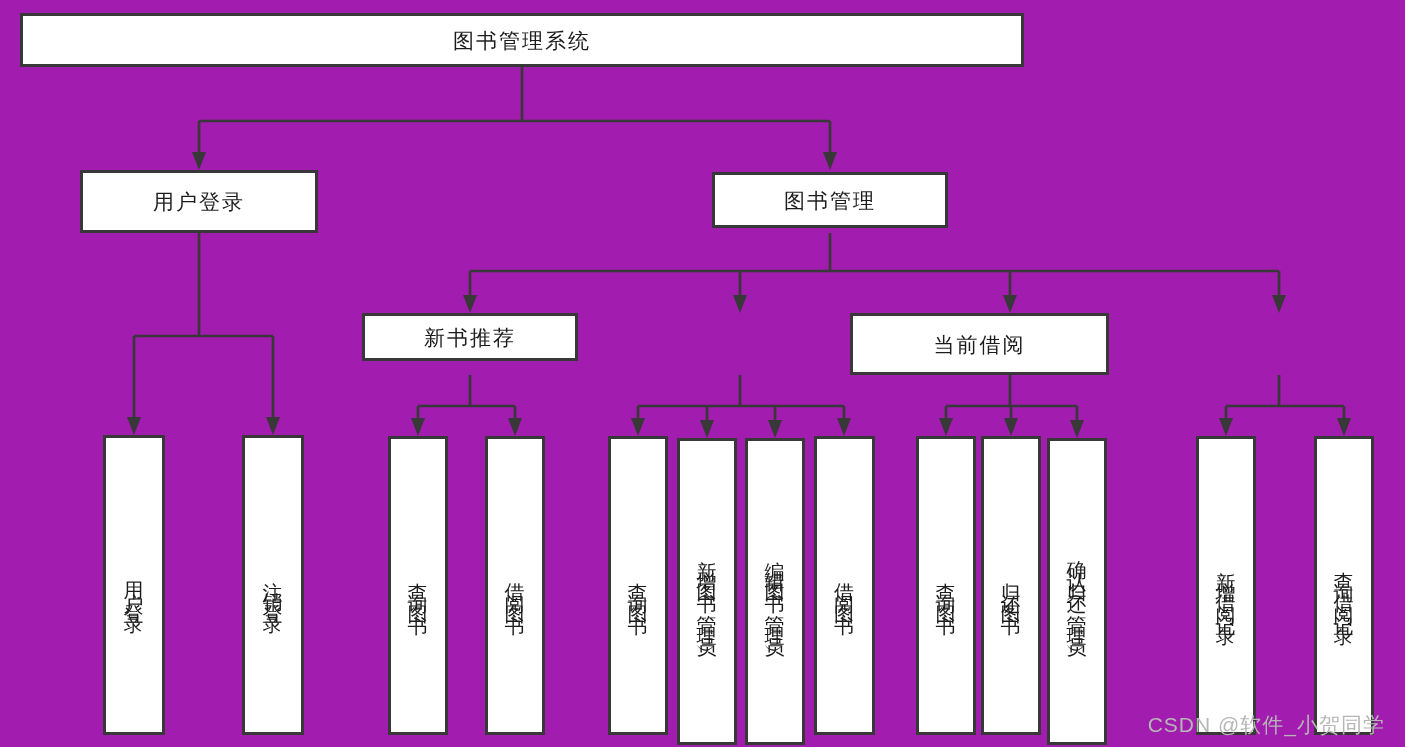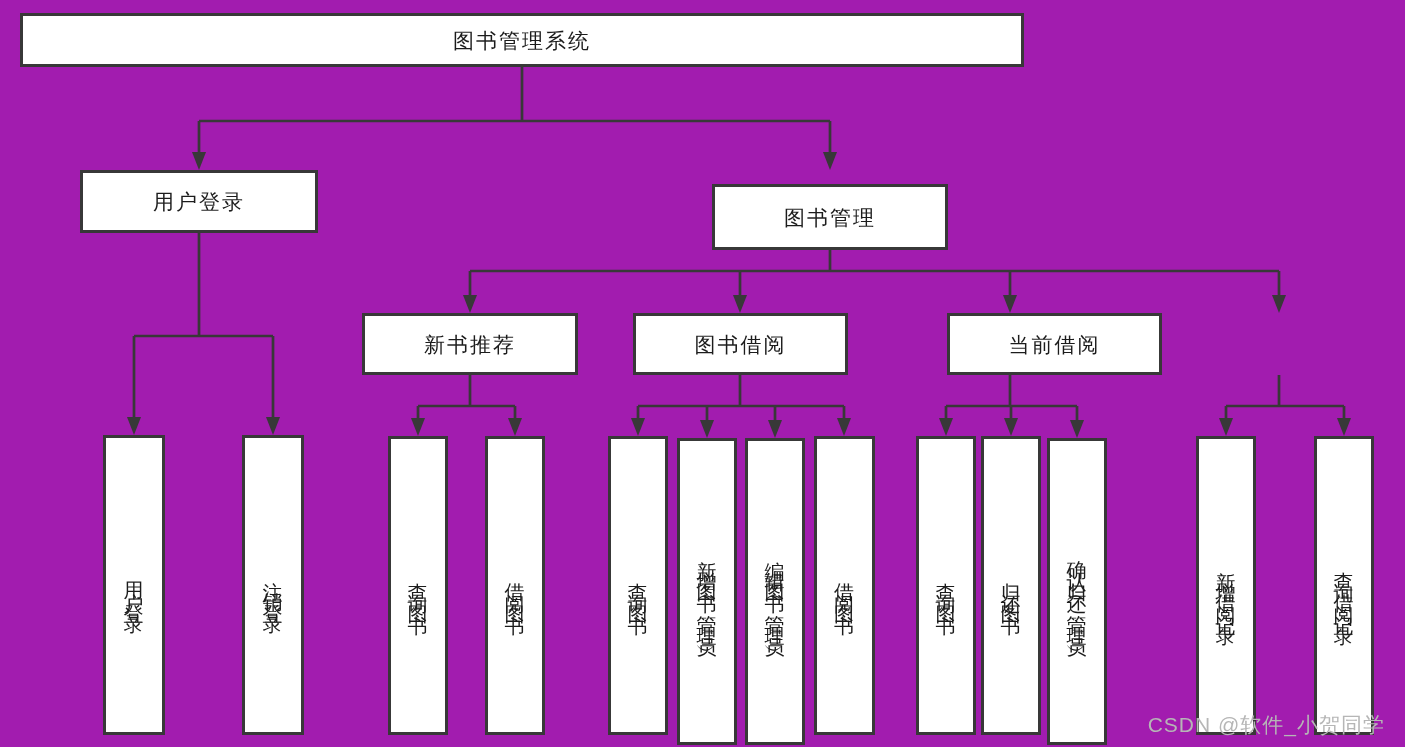--- a/index.html
+++ b/index.html
@@ -106,25 +106,24 @@
       <path d="M 1279 375 V 406 M 1226 406 H 1344" stroke="#383838" stroke-width="2.7" fill="none"></path>
       <path d="M 1226 406 V 422" stroke="#383838" stroke-width="2.7" fill="none"></path>
       <polygon points="1226,436 1219,418 1233,418" fill="#383838"></polygon>
       <path d="M 1344 406 V 422" stroke="#383838" stroke-width="2.7" fill="none"></path>
       <polygon points="1344,436 1337,418 1351,418" fill="#383838"></polygon>
     </svg>
 
   <div class="box h" style="left:20px;top:13px;width:1004px;height:54px">图书管理系统</div>
 
   <div class="box h" style="left:80px;top:170px;width:238px;height:63px">用户登录</div>
-  <div class="box h" style="left:712px;top:184px;width:236px;height:66px">图书管理</div>
+  <div class="box h" style="left:712px;top:172px;width:236px;height:56px">图书管理</div>
 
-  <div class="box h" style="left:362px;top:313px;width:216px;height:62px">新书推荐</div>
-  <div class="box h" style="left:633px;top:313px;width:215px;height:62px">图书借阅</div>
-  <div class="box h" style="left:947px;top:313px;width:215px;height:62px">当前借阅</div>
+  <div class="box h" style="left:362px;top:313px;width:216px;height:48px">新书推荐</div>
+  <div class="box h" style="left:850px;top:313px;width:259px;height:62px">当前借阅</div>
 
   <div class="box v" style="left:103px;top:435px;width:62px;height:300px">用户登录</div>
   <div class="box v" style="left:242px;top:435px;width:62px;height:300px">注销登录</div>
 
   <div class="box v" style="left:388px;top:436px;width:60px;height:299px">查询图书</div>
   <div class="box v" style="left:485px;top:436px;width:60px;height:299px">借阅图书</div>
 
   <div class="box v" style="left:608px;top:436px;width:60px;height:299px">查询图书</div>
   <div class="box v" style="left:677px;top:438px;width:60px;height:307px">新增图书（管理员）</div>
   <div class="box v" style="left:745px;top:438px;width:60px;height:307px">编辑图书（管理员）</div>

